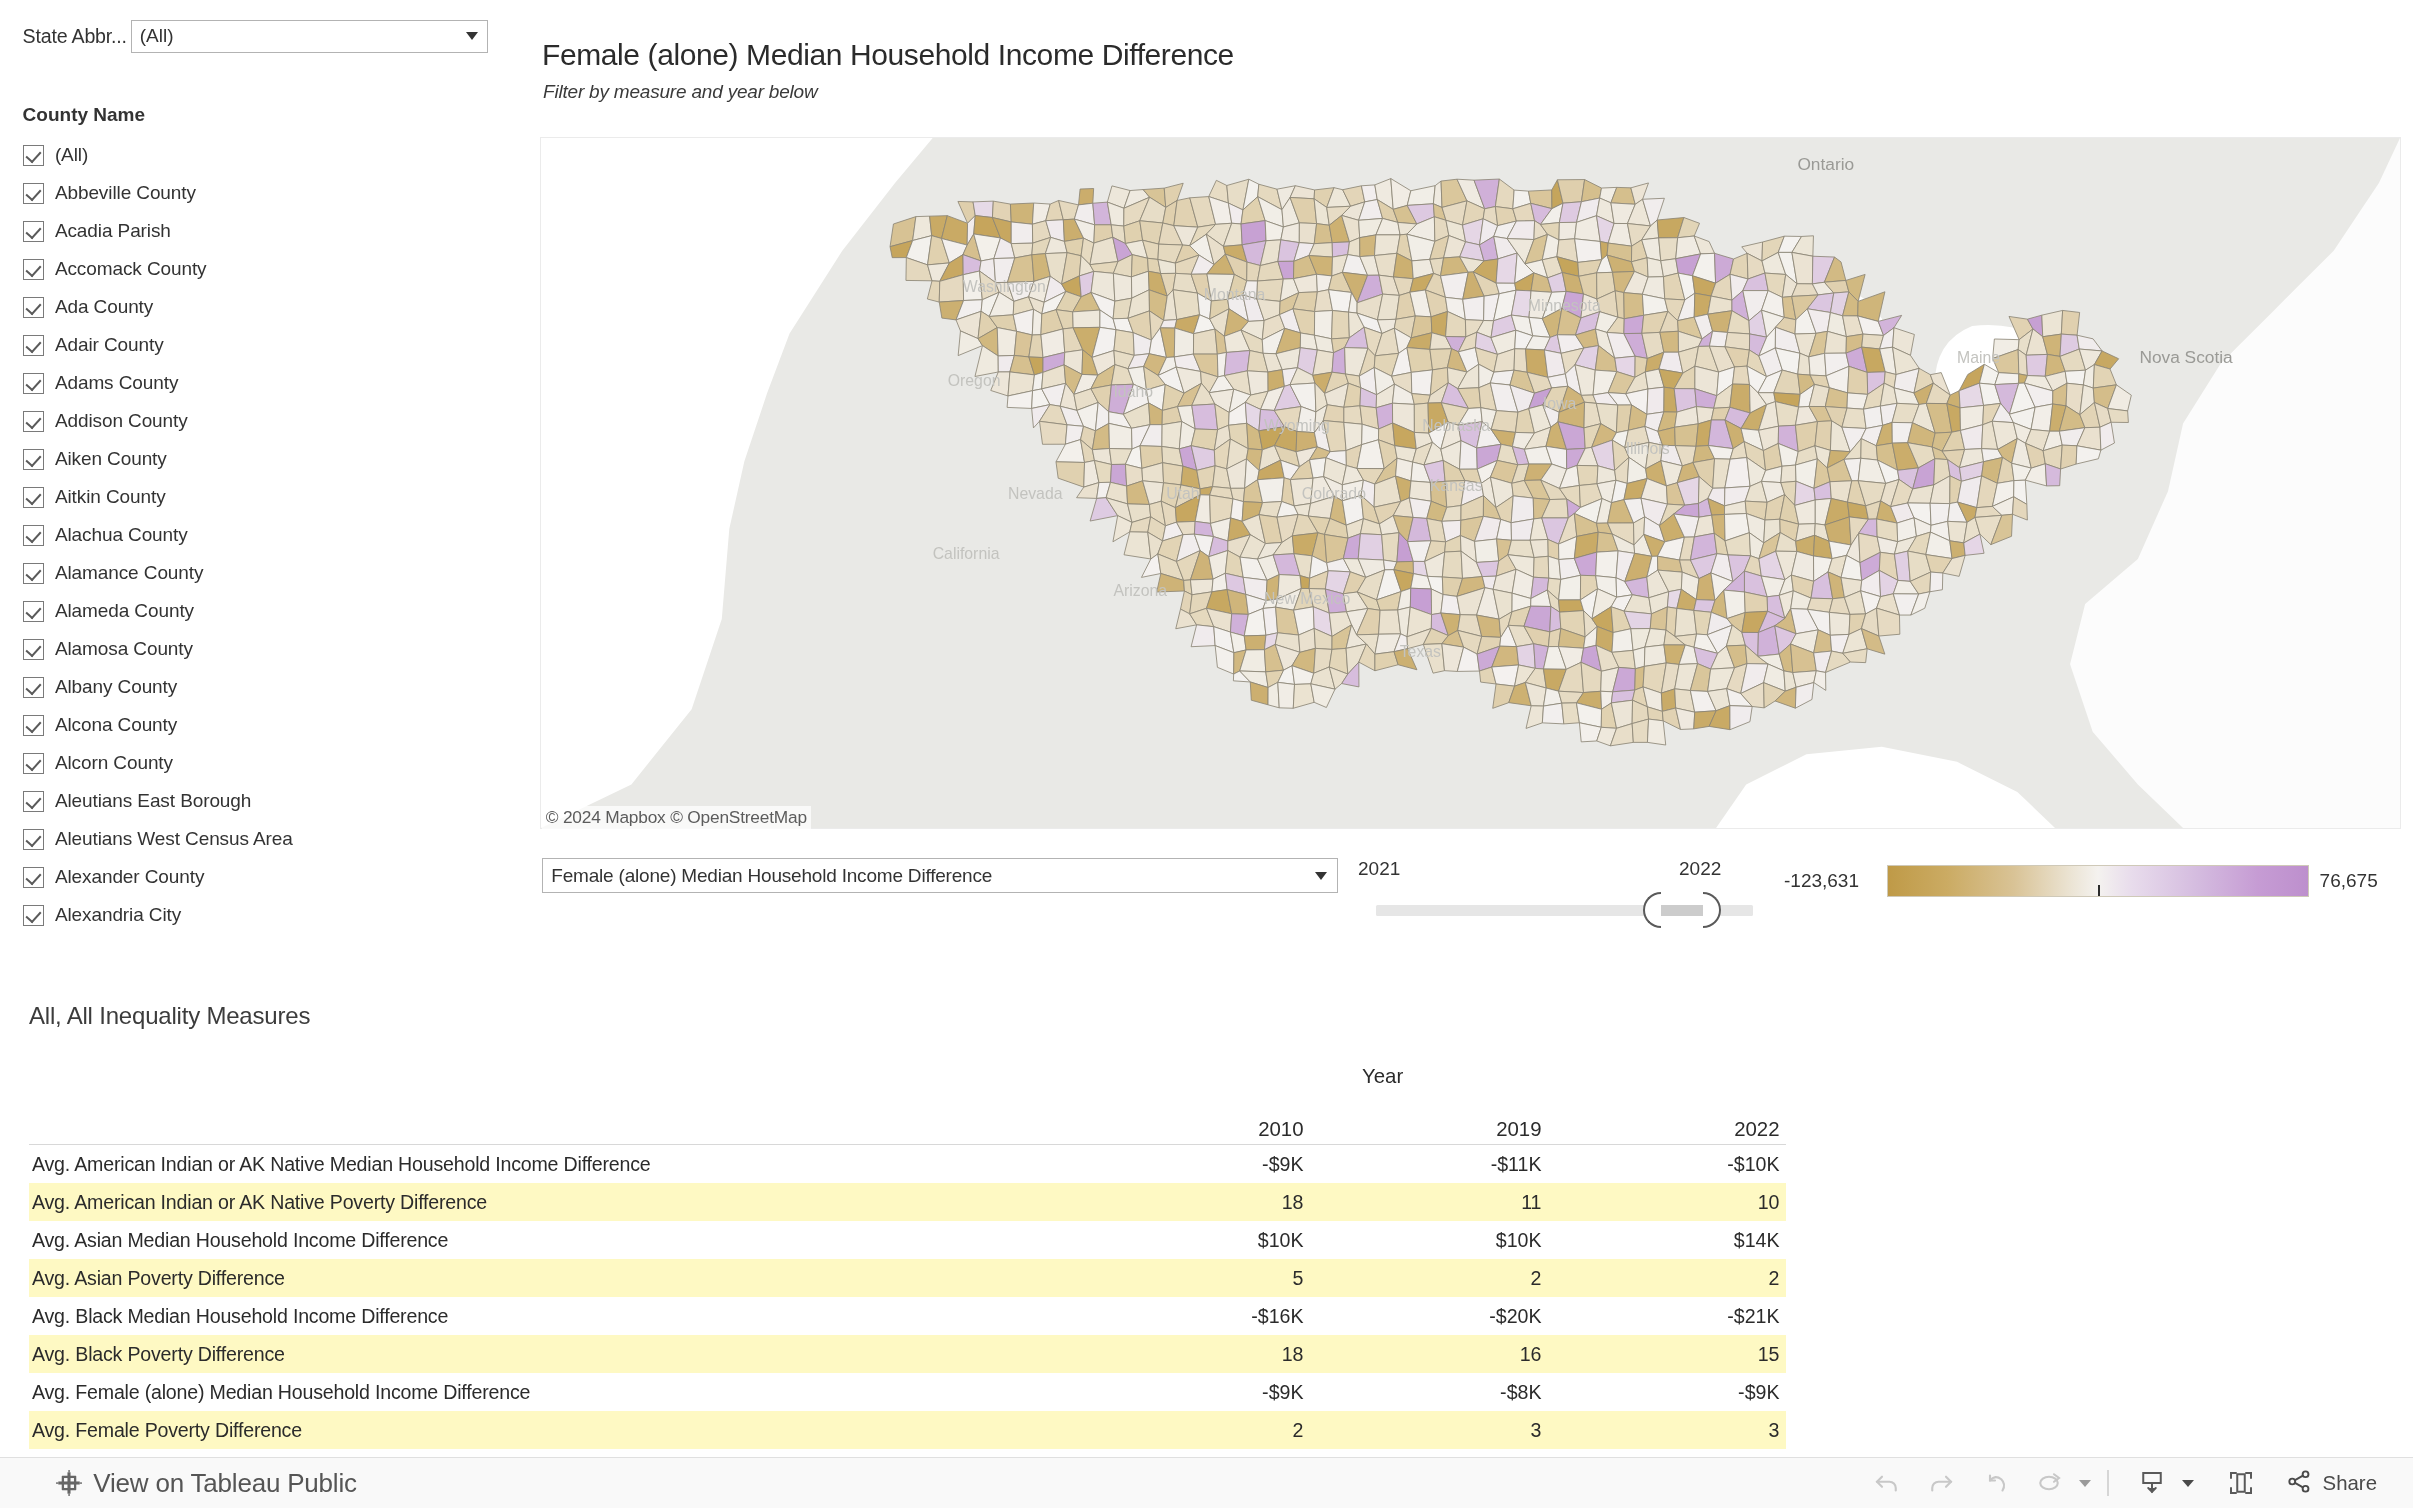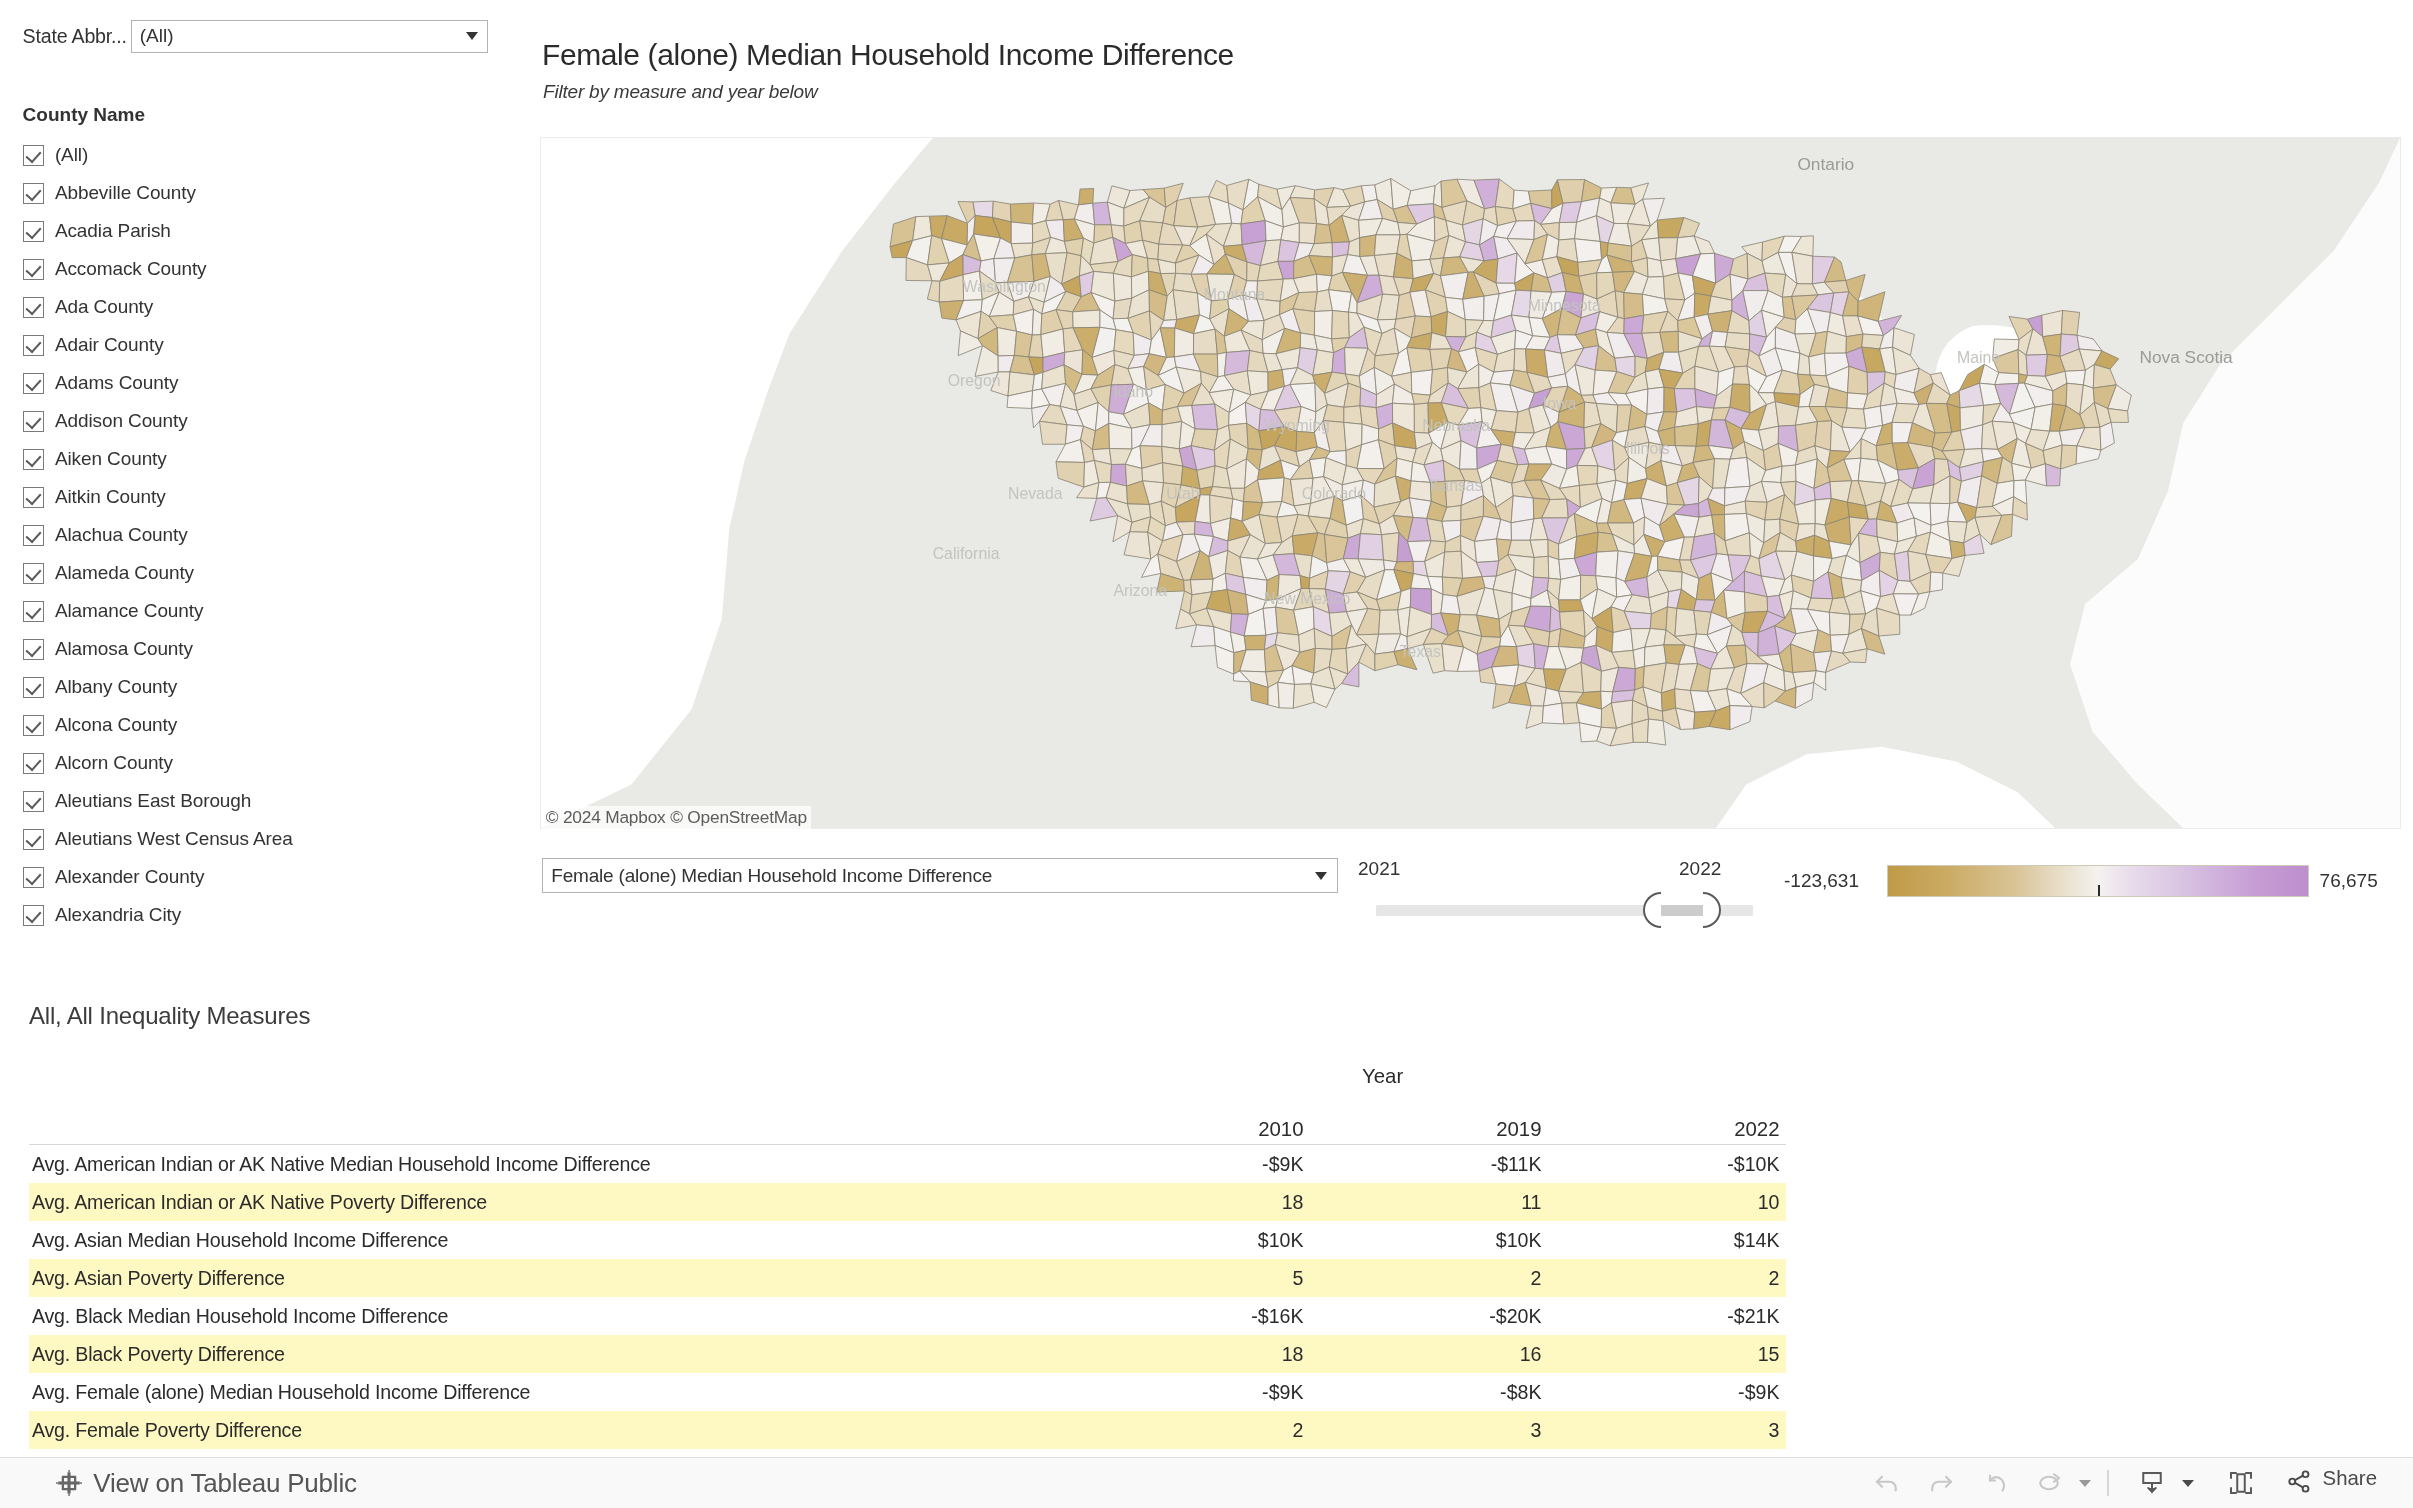--- a/index.html
+++ b/index.html
@@ -110,21 +110,21 @@
     position: absolute; left: 0; top: 1457px; width: 2413px; height: 51px;
     background: #f9f9f9; border-top: 0.8px solid #e0e0e0;
     display: flex; align-items: center;
   }
   #tb-left { display: flex; align-items: center; margin-left: 56px; }
   #tb-left .tab-logo { width: 26px; height: 26px; position: relative; }
   #tb-left .tb-txt { margin-left: 11.3px; font-size: 26px; color: #555555; letter-spacing: -0.2px; }
   #tb-right { margin-left: auto; display: flex; align-items: center; margin-right: 36px; gap: 0px; }
   .tb-btn { width: 54px; height: 45px; display: flex; align-items: center; justify-content: center; }
   .tb-sep { width: 1.5px; height: 26px; background: #d6d6d6; margin: 0 16.6px; }
-  .tb-share { display: flex; align-items: flex-start; gap: 9px; margin-left: 16.6px; }
+  .tb-share { display: flex; align-items: center; gap: 9px; margin-left: 16.6px; }
   .tb-share .lbl { font-size: 20.4px; color: #4a4a4a; }
   .mini-caret { width: 0; height: 0; border-left: 6px solid transparent; border-right: 6px solid transparent; border-top: 7.5px solid #9a9a9a; margin-left: 3px; }
 </style>
 </head>
 <body>
 
 <div id="root">
 
   <div id="state-filter">
     <span class="lbl">State Abbr...</span>
@@ -175,25 +175,25 @@
       <div class="county-row">
         <span class="cbx"></span>
         <span class="county-label">Aitkin County</span>
       </div>
       <div class="county-row">
         <span class="cbx"></span>
         <span class="county-label">Alachua County</span>
       </div>
       <div class="county-row">
         <span class="cbx"></span>
+        <span class="county-label">Alamance County</span>
+      </div>
+      <div class="county-row">
+        <span class="cbx"></span>
         <span class="county-label">Alameda County</span>
-      </div>
-      <div class="county-row">
-        <span class="cbx"></span>
-        <span class="county-label">Alamance County</span>
       </div>
       <div class="county-row">
         <span class="cbx"></span>
         <span class="county-label">Alamosa County</span>
       </div>
       <div class="county-row">
         <span class="cbx"></span>
         <span class="county-label">Albany County</span>
       </div>
       <div class="county-row">

